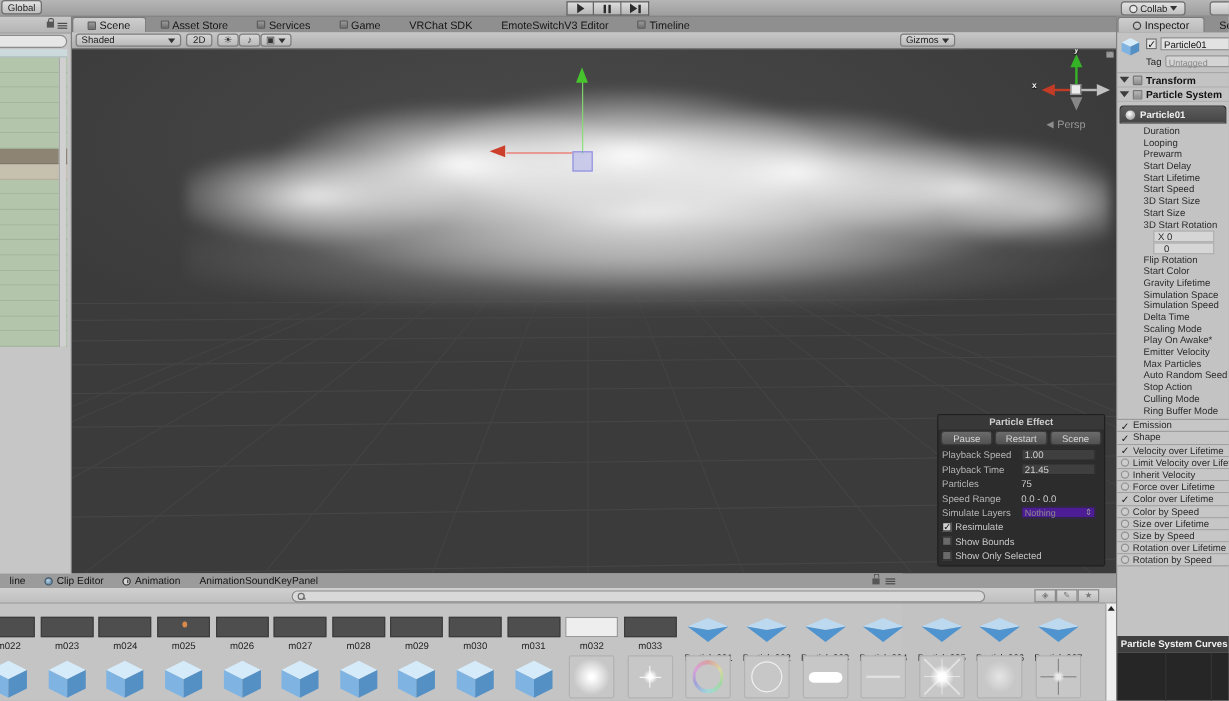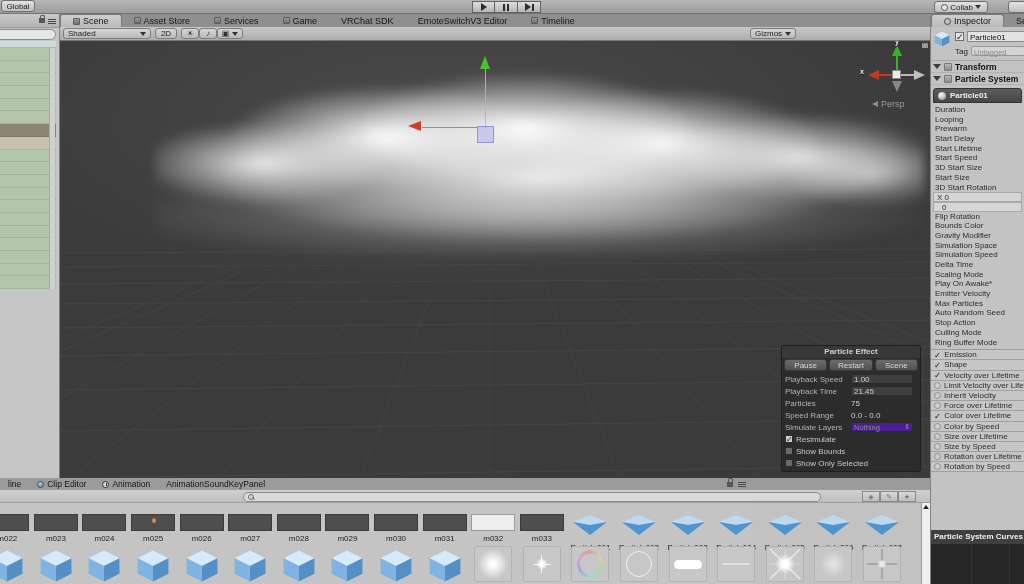--- a/index.html
+++ b/index.html
@@ -140,23 +140,23 @@
     border-radius:2px; font-size:7.5px; color:#8a8a8a; padding:1px 2px; }
   .fold-row { display:flex; align-items:center; gap:3px; height:12px; padding:0 2px; border-bottom:1px solid #b2b2b2; }
   .fold-tri { width:0; height:0; border-left:4px solid transparent; border-right:4px solid transparent; border-top:5px solid #3c3c3c; }
   .fold-ic { width:8px; height:8px; background:linear-gradient(#b8b8b8,#8d8d8d); border:1px solid #777; border-radius:1px; }
   .fold-title { font-size:8.5px; font-weight:bold; color:#111; white-space:nowrap; }
   .t-row { height:10.5px; font-size:8.5px; color:#1e1e1e; padding-left:8px; white-space:nowrap; }
   #ps-module-head { margin:3px 2px 0 2px; height:15px; background:linear-gradient(#5d5d5d,#464646);
     border:1px solid #333; border-radius:3px 3px 0 0; display:flex; align-items:center; gap:4px; padding:0 4px; }
   .mh-dot { width:8px; height:8px; border-radius:50%; background:radial-gradient(circle at 40% 35%, #fff, #9a9a9a 80%); }
   #ps-module-head span { font-size:8px; font-weight:bold; color:#f0f0f0; }
-  #ps-props { margin-top:2px; }
+  #ps-props { margin-top:2px;padding-left:18px; }
   .prop { height:9.7px; font-size:8px; color:#2c2c2c; padding-left:4px; white-space:nowrap; overflow:hidden; }
-  .prop-field { height:9.7px; margin:0 2px; background:#d6d6d6; border:1px solid #a9a9a9; font-size:8px; color:#2c2c2c; padding-left:3px; }
+  .prop-field { height:9.7px; margin:0 12px; background:#d6d6d6; border:1px solid #a9a9a9; font-size:8px; color:#2c2c2c; padding-left:3px; }
   #ps-modules { margin-top:2px; border-top:1px solid #9b9b9b; }
   .mod-row { height:10.2px; border-bottom:1px solid #a0a0a0; display:flex; align-items:center; gap:3px; padding:0 3px; background:#c6c6c6; white-space:nowrap; overflow:hidden; }
   .mod-row .mk { font-size:8.5px; color:#1a1a1a; line-height:1; }
   .mod-row .mo { width:7px; height:7px; border-radius:50%; background:#cdcdcd; border:1px solid #909090; flex:none; }
   .mod-row .ml { font-size:8px; color:#2c2c2c; }
   #curves-head { position:absolute; left:0; top:516px; width:94px; height:14px; background:#3f3f3f;
     font-size:8px; font-weight:bold; color:#f2f2f2; line-height:14px; padding-left:3px; white-space:nowrap; }
   #curves-body { position:absolute; left:0; top:530px; width:94px; height:40px; background:#262626; }
   #curves-body i { position:absolute; top:0; width:1px; height:40px; background:#333; }
 
@@ -515,22 +515,22 @@
         <div class="prop">Prewarm</div>
         <div class="prop">Start Delay</div>
         <div class="prop">Start Lifetime</div>
         <div class="prop">Start Speed</div>
         <div class="prop">3D Start Size</div>
         <div class="prop">Start Size</div>
         <div class="prop">3D Start Rotation</div>
         <div class="prop-field">X 0</div>
         <div class="prop-field" style="padding-left: 8px;">0</div>
         <div class="prop">Flip Rotation</div>
-        <div class="prop">Bounds Color</div>
-        <div class="prop">Gravity Modifier</div>
+        <div class="prop">Start Color</div>
+        <div class="prop">Gravity Lifetime</div>
         <div class="prop">Simulation Space</div>
         <div class="prop">Simulation Speed</div>
         <div class="prop">Delta Time</div>
         <div class="prop">Scaling Mode</div>
         <div class="prop">Play On Awake*</div>
         <div class="prop">Emitter Velocity</div>
         <div class="prop">Max Particles</div>
         <div class="prop">Auto Random Seed</div>
         <div class="prop">Stop Action</div>
         <div class="prop">Culling Mode</div>

